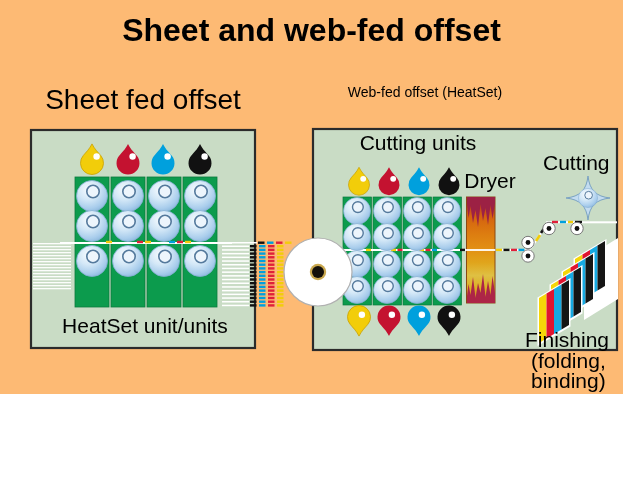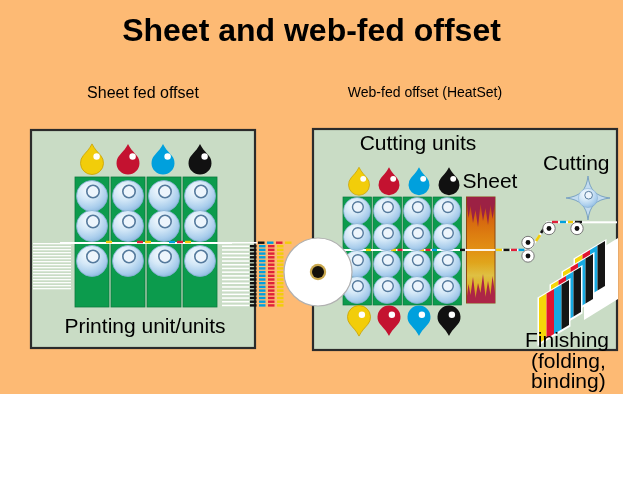--- a/index.html
+++ b/index.html
@@ -1,20 +1,20 @@
 <!DOCTYPE html>
 <html><head>
 <meta charset="utf-8">
 <style>
   html,body{margin:0;padding:0;background:#fff;}
   .page{position:relative;width:623px;height:394px;background:#fdba74;overflow:hidden;
         font-family:"Liberation Sans",sans-serif;color:#000;}
   .abs{position:absolute;}
   .title{top:12px;left:0;width:623px;text-align:center;font-size:32px;font-weight:bold;letter-spacing:0;}
-  .sub-left{top:84px;left:31px;width:224px;text-align:center;font-size:16px;}
+  .sub-left{top:84px;left:31px;width:224px;text-align:center;font-size:28px;}
   .sub-right{top:84px;left:295px;width:260px;text-align:center;font-size:14px;}
   .lbl{font-size:21px;line-height:1.0;}
   .lbl-printing-unit{top:315px;left:40px;width:210px;text-align:center;}
   .lbl-printing-units{top:132px;left:343px;width:150px;text-align:center;}
   .lbl-dryer{top:170px;left:455px;width:70px;text-align:center;}
   .lbl-cutting{top:152px;left:543px;width:78px;text-align:left;}
   .lbl-finishing{top:329px;left:523px;width:88px;text-align:center;}
   .lbl-folding{top:350px;left:531px;width:100px;text-align:left;}
   .lbl-binding{top:370px;left:531px;width:100px;text-align:left;}
   svg{position:absolute;top:0;left:0;}
@@ -287,21 +287,21 @@
         <circle cx="318" cy="272" r="34" fill="#fff" stroke="#b0b0b0" stroke-width="1.2"></circle>
         <circle cx="318" cy="272" r="8.2" fill="#caa84e"></circle>
         <circle cx="318" cy="272" r="6" fill="#14100a"></circle>
       </g>
     </g>
   </svg>
 
   <div class="abs title">Sheet and web-fed offset</div>
   <div class="abs sub-left">Sheet fed offset</div>
   <div class="abs sub-right">Web-fed offset (HeatSet)</div>
-  <div class="abs lbl lbl-printing-unit">Printing unit/units</div>
+  <div class="abs lbl lbl-printing-unit">HeatSet unit/units</div>
   <div class="abs lbl lbl-printing-units">Cutting units</div>
-  <div class="abs lbl lbl-dryer">Sheet</div>
+  <div class="abs lbl lbl-dryer">Dryer</div>
   <div class="abs lbl lbl-cutting">Cutting</div>
   <div class="abs lbl lbl-finishing">Finishing</div>
   <div class="abs lbl lbl-folding">(folding,</div>
   <div class="abs lbl lbl-binding">binding)</div>
 
 </div>
 
 </body></html>

